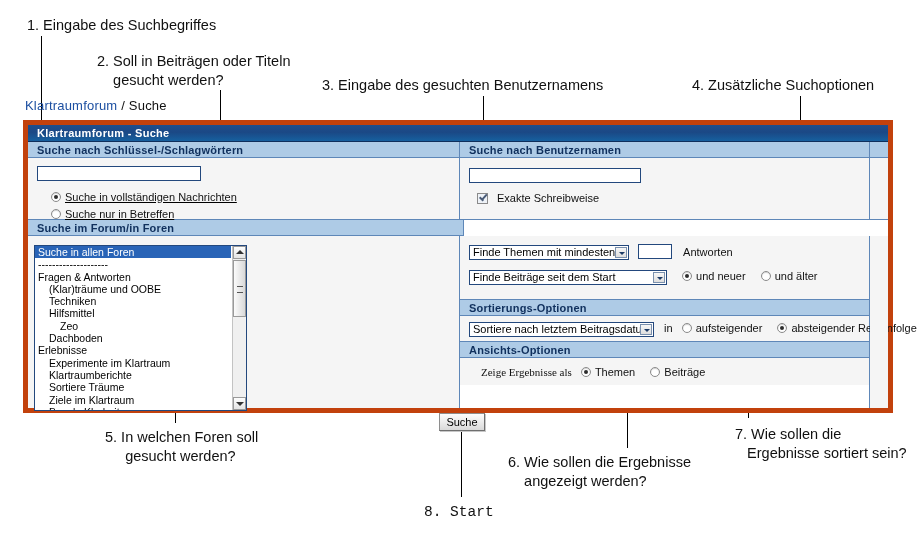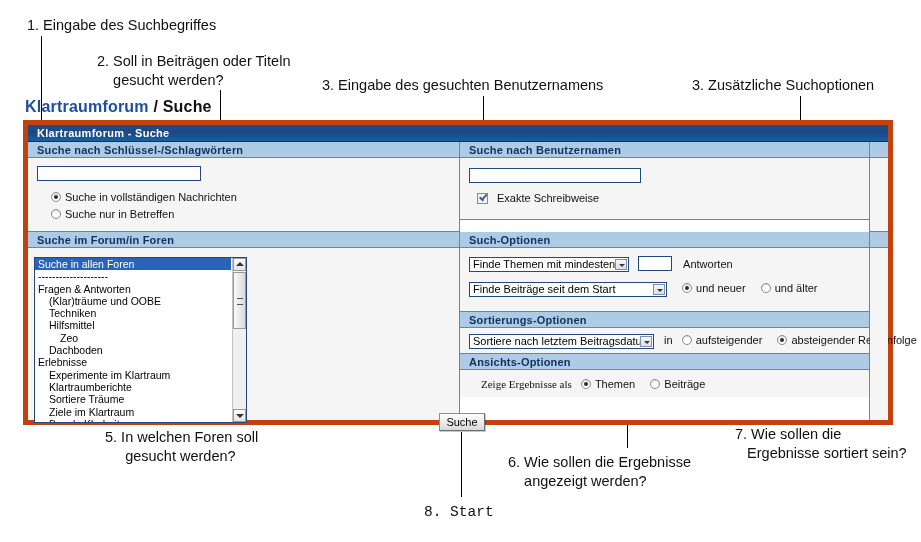--- a/index.html
+++ b/index.html
@@ -19,21 +19,21 @@
     line-height:19px;
     white-space:pre;
   }
   .vline{position:absolute;background:#000;width:1px;}
   .hline{position:absolute;background:#000;height:1px;}
 
   
   .crumb{
     position:absolute;left:25px;top:98px;
     font-family:"Liberation Sans", sans-serif;
-    font-size:16px;font-weight:bold;color:#1b3a70;
+    font-size:13px;font-weight:normal;color:#1b3a70;
     letter-spacing:.2px;
   }
   .crumb .lnk{color:#1c4fa1;}
   .crumb .sep{color:#111;}
   .crumb .cur{color:#111;}
 
   
   .ftable{
     position:absolute;left:23px;top:120px;
     width:870px;
@@ -211,21 +211,21 @@
 
   <div class="anno" style="left:97px;top:52px;">2. Soll in Beiträgen oder Titeln
     gesucht werden?</div>
   <div class="vline" style="left:220px;top:90px;height:113px;"></div>
   <div class="hline" style="left:203px;top:188px;width:18px;"></div>
   <div class="hline" style="left:186px;top:202px;width:35px;"></div>
 
   <div class="anno" style="left:322px;top:76px;">3. Eingabe des gesuchten Benutzernamens</div>
   <div class="vline" style="left:483px;top:96px;height:78px;"></div>
 
-  <div class="anno" style="left:692px;top:76px;">3. Zusätzliche Suchoptionen</div>
+  <div class="anno" style="left:692px;top:76px;">4. Zusätzliche Suchoptionen</div>
   <div class="vline" style="left:800px;top:96px;height:182px;"></div>
   <div class="hline" style="left:785px;top:272px;width:16px;"></div>
 
   <div class="anno" style="left:105px;top:428px;">5. In welchen Foren soll
      gesucht werden?</div>
   <div class="vline" style="left:175px;top:355px;height:68px;"></div>
 
   <div class="anno" style="left:508px;top:453px;">6. Wie sollen die Ergebnisse
     angezeigt werden?</div>
   <div class="vline" style="left:627px;top:392px;height:56px;"></div>
@@ -254,21 +254,21 @@
       <div class="colR">
         <div class="inner">
           <div class="hdr">Suche nach Benutzernamen</div>
         </div>
         <div class="pad" style="border-bottom:1px solid #5e87b8;background:#aecbe6;"></div>
       </div>
     </div>
 
     <div class="row">
       <div class="colL">
-        <div class="cell" style="height:74px;padding-top:8px;">
+        <div class="cell" style="height:62px;padding-top:8px;text-decoration:underline;">
           <input class="txtin" style="width: 164px;" value="">
           <div class="optline" style="margin-top:9px;margin-left:14px;">
             <span class="radio on"></span><span class="lbl">Suche in vollständigen Nachrichten</span>
           </div>
           <div class="optline" style="margin-top:2px;margin-left:14px;">
             <span class="radio"></span><span class="lbl">Suche nur in Betreffen</span>
           </div>
         </div>
       </div>
       <div class="colR">
@@ -280,26 +280,20 @@
             </div>
           </div>
         </div>
         <div class="pad" style="border-bottom:1px solid #5e87b8;"></div>
       </div>
     </div>
 
     <div class="row">
       <div class="colL">
         <div class="hdr">Suche im Forum/in Foren</div>
-      </div>
-      <div class="colR">
-        <div class="inner">
-          <div class="hdr">Such-Optionen</div>
-        </div>
-        <div class="pad" style="border-bottom:1px solid #5e87b8;background:#aecbe6;"></div>
       </div>
     </div>
 
     <div class="row">
 
       <div class="colL">
         <div class="cell nb" style="height:172px;padding:9px 0 0 6px;">
           <div class="listbox">
             <div class="items">
                 <div class="li sel0">Suche in allen Foren</div>

